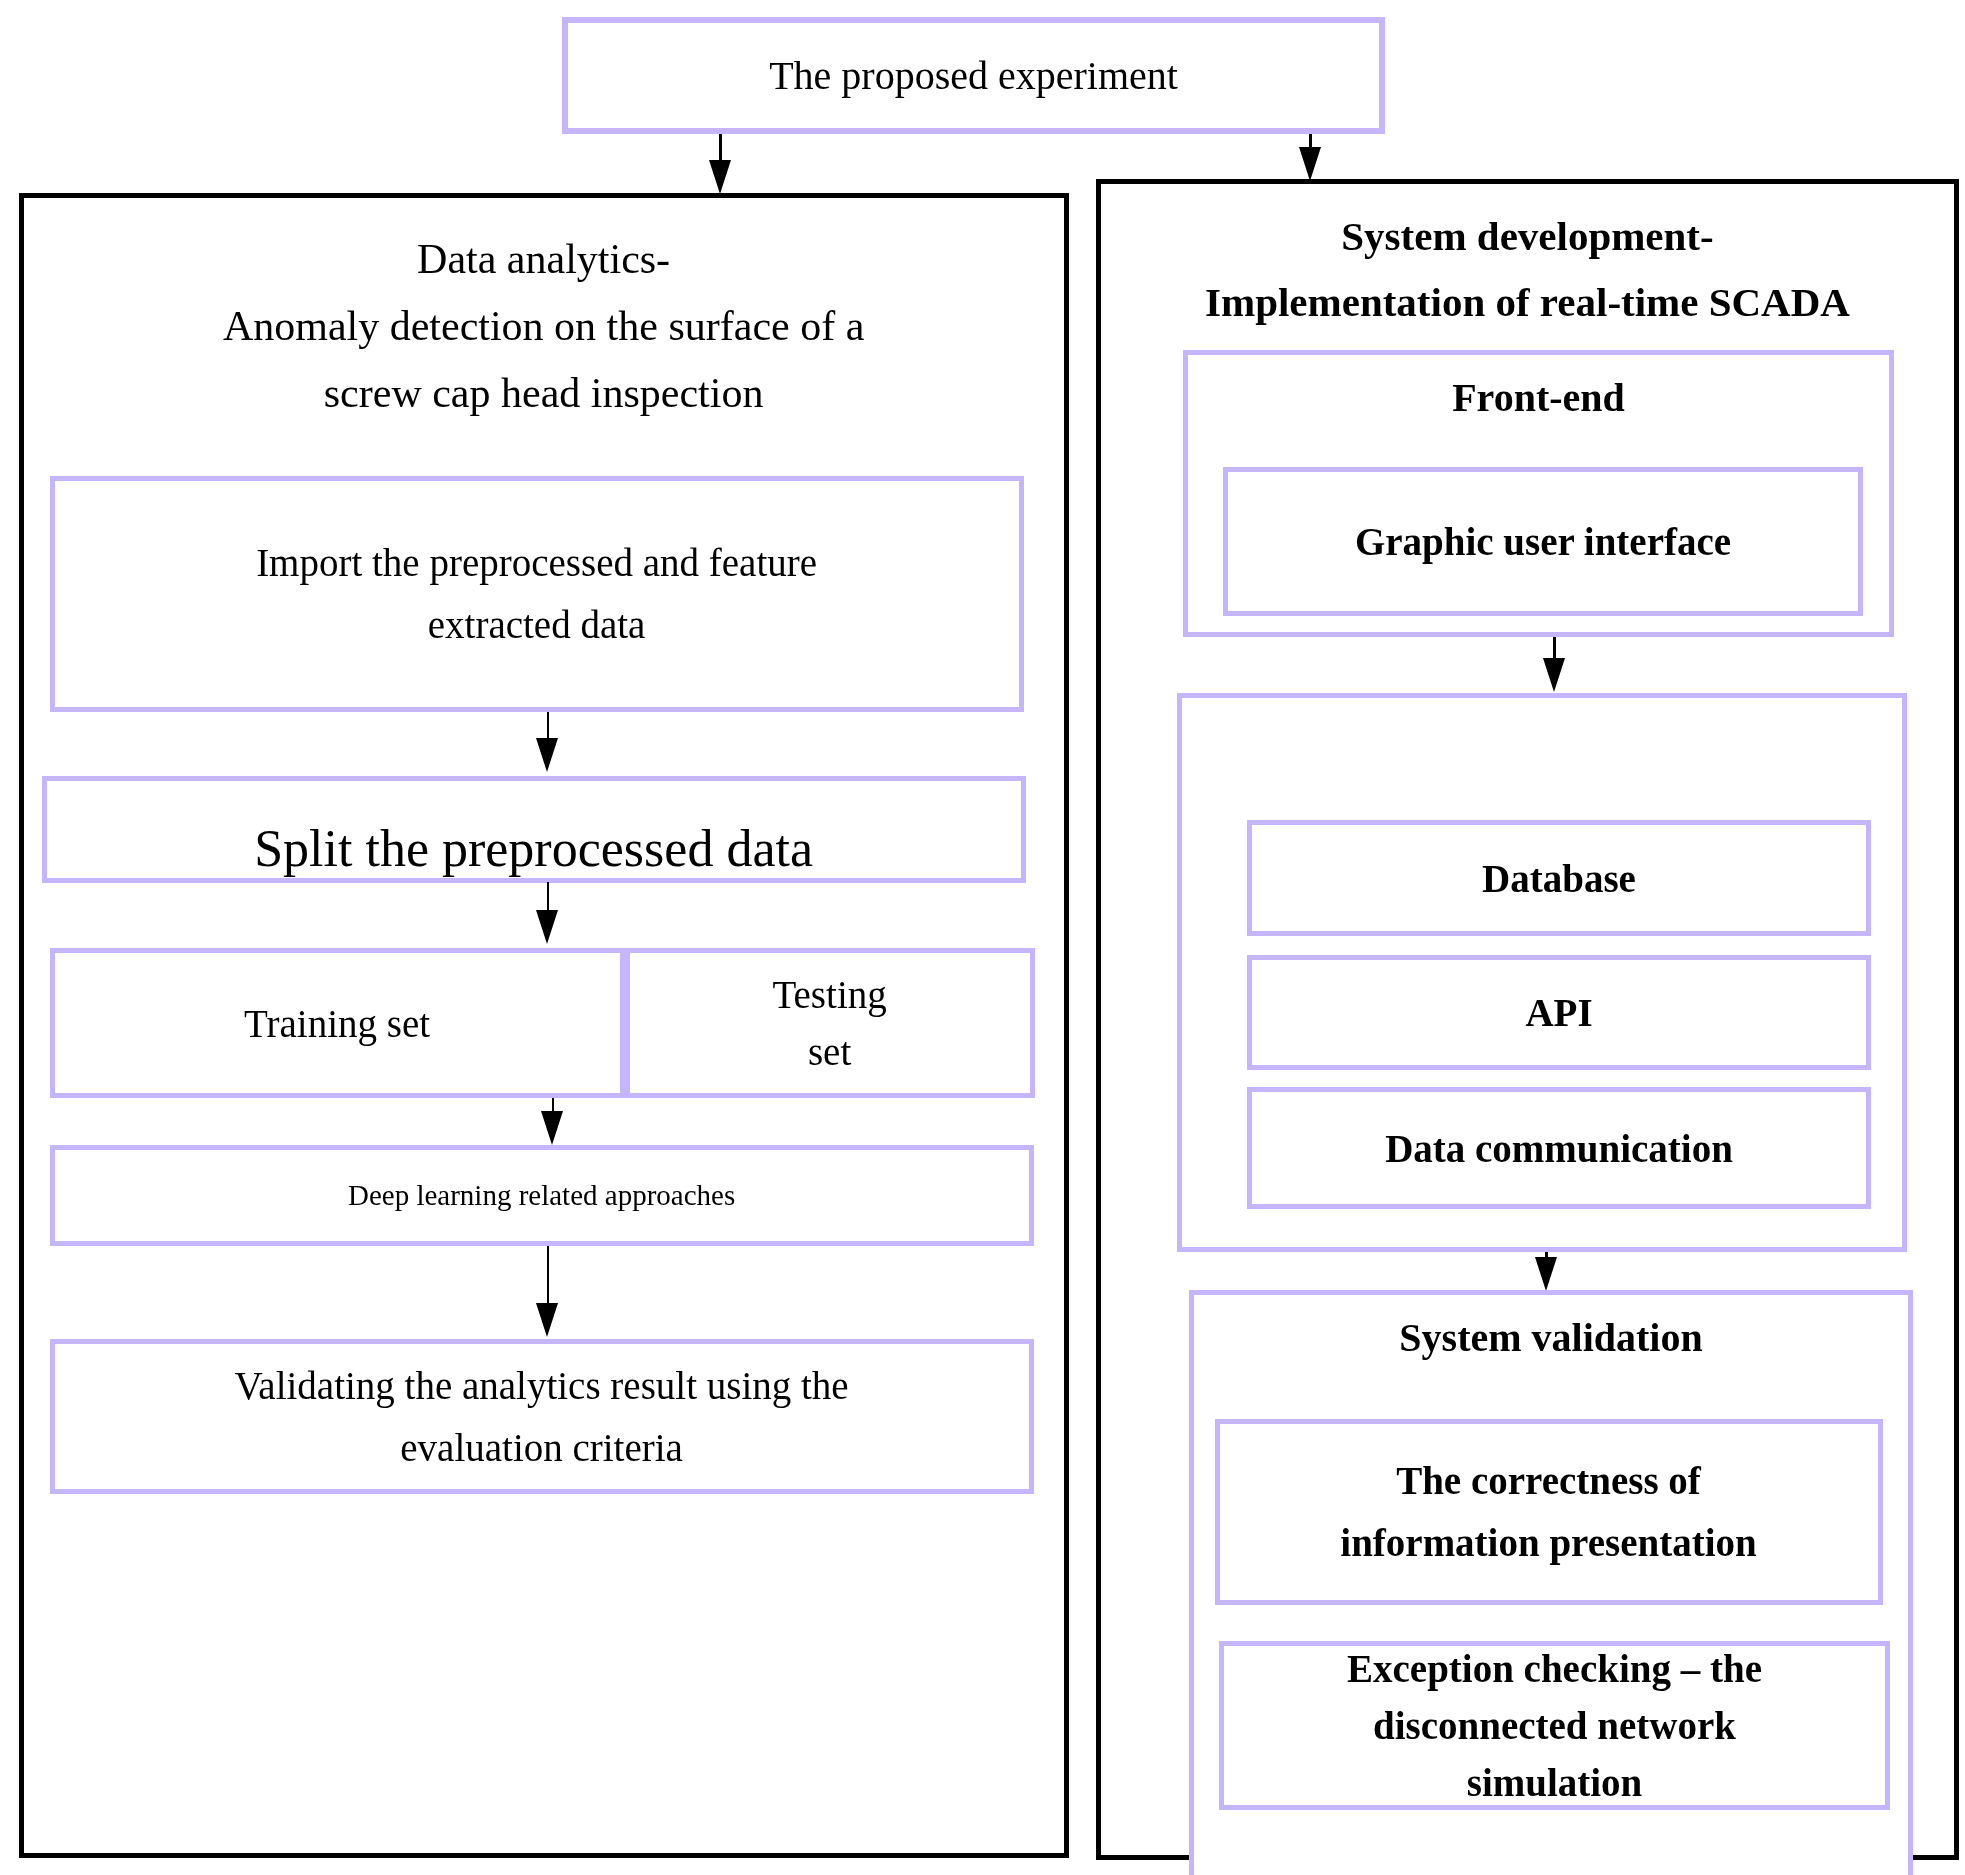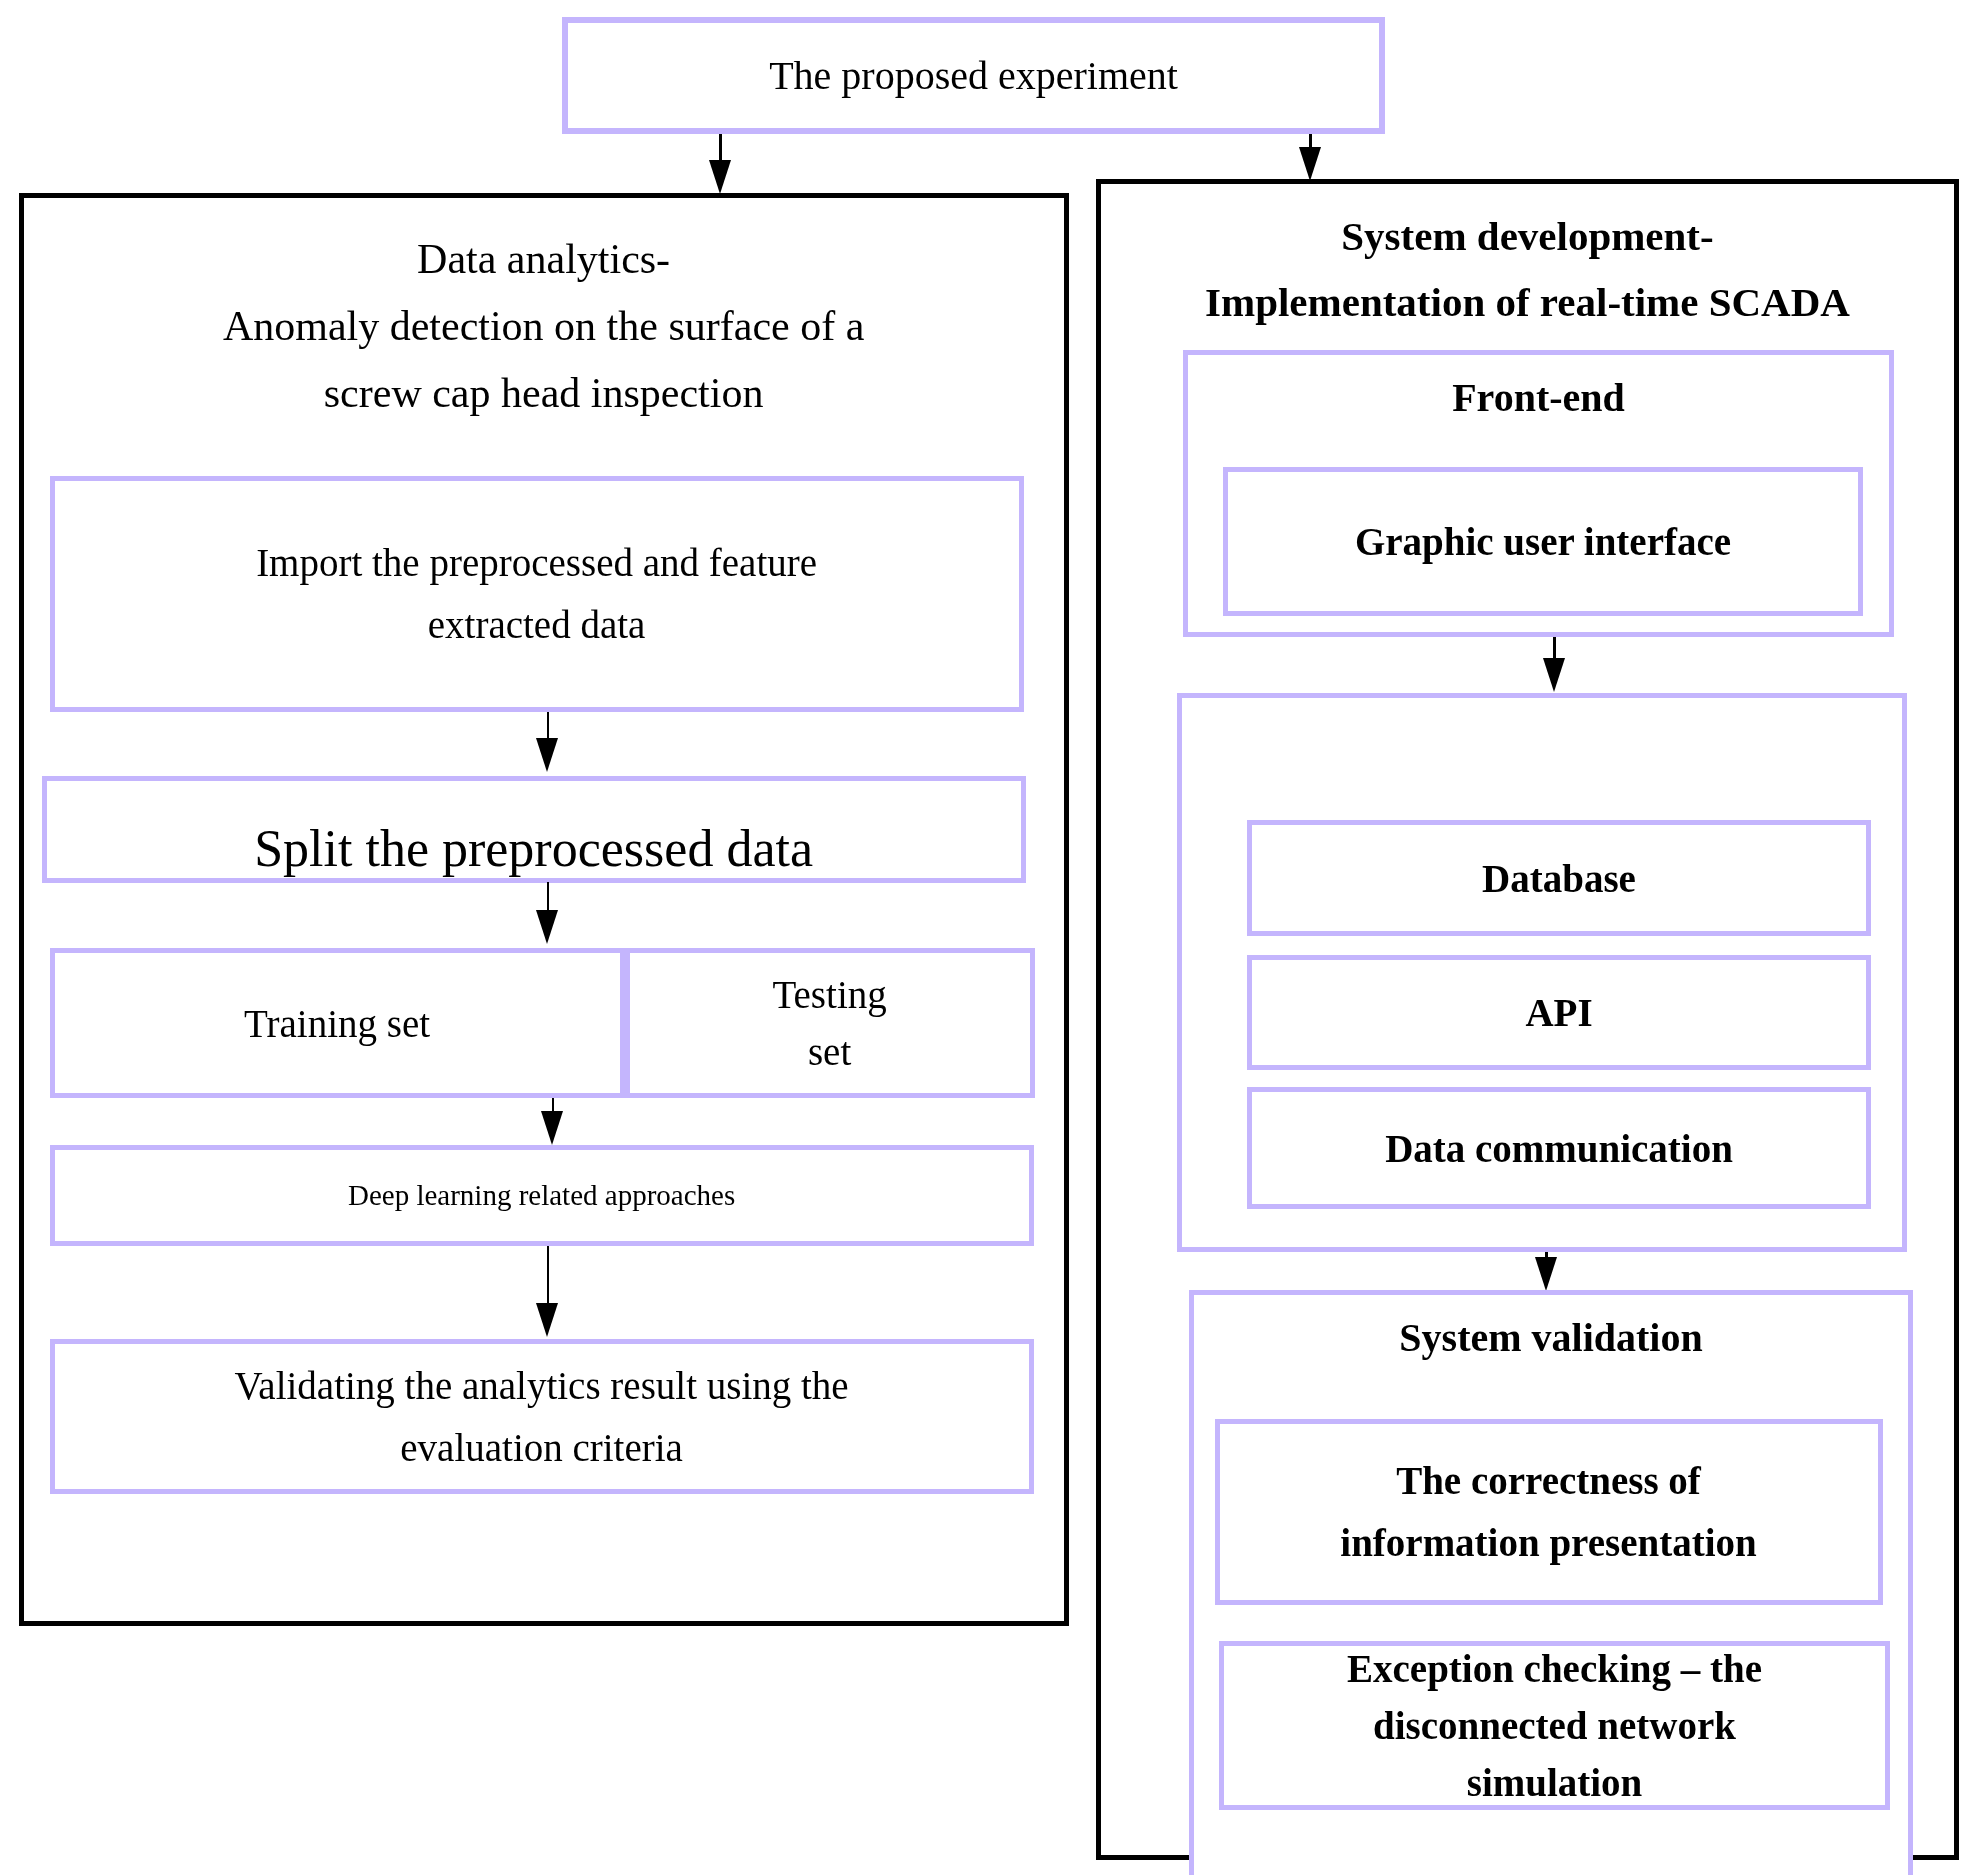--- a/index.html
+++ b/index.html
@@ -68,21 +68,21 @@
   
   #top-box {
     left: 562px; top: 17px; width: 823px; height: 117px;
     border-width: 6.2px;
     font-size: 40px;
   }
   #arrow-top-left  { left: 708px; top: 134px; height: 60px; }
   #arrow-top-right { left: 1298px; top: 134px; height: 47px; }
 
   
-  #left-panel { left: 18.6px; top: 193px; width: 1050px; height: 1433px; }
+  #left-panel { left: 18.6px; top: 193px; width: 1050px; height: 1665px; }
   #left-title { top: 28px; font-size: 42px; line-height: 67px; }
 
   #import-box     { left: 26px;  top: 278px;  width: 974px; height: 236px; font-size: 39px; line-height: 62px; }
   #arrow-a1       { left: 512px; top: 514px;  height: 60px; }
   #split-box      { left: 18px;  top: 578px;  width: 984px; height: 107px; font-size: 52px; justify-content: flex-end; }
   #arrow-a2       { left: 512px; top: 684px; height: 62px; }
   #training-box   { left: 26px;  top: 750px; width: 575px;  height: 150px; font-size: 39px; }
   #testing-box    { left: 601px; top: 750px; width: 410px;  height: 150px; font-size: 39px; line-height: 57px; }
   #arrow-a3       { left: 517px; top: 900px; height: 47px; }
   #deep-box       { left: 26px;  top: 947px; width: 984px; height: 101px; font-size: 29px; }

